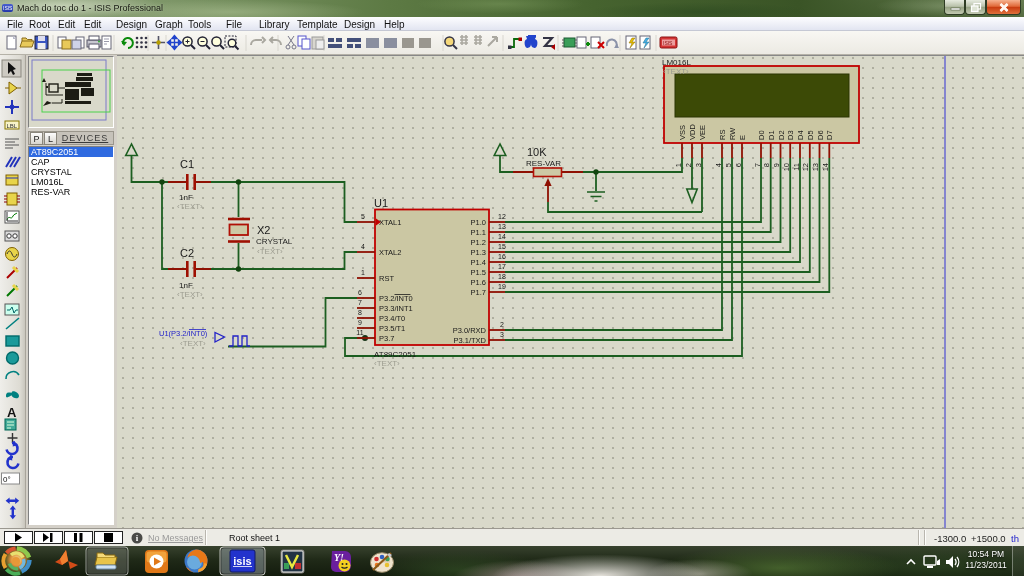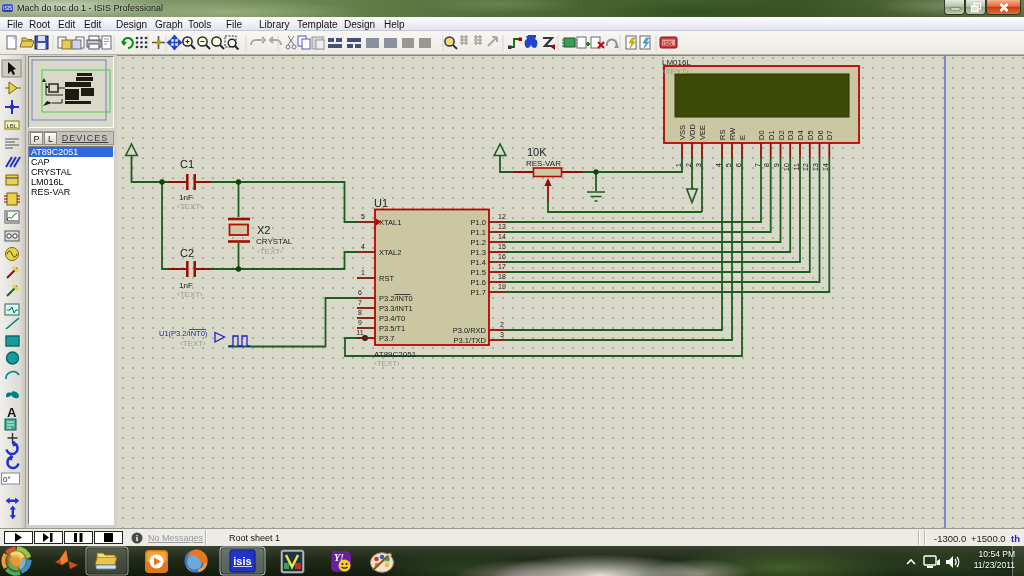--- a/index.html
+++ b/index.html
@@ -47,34 +47,34 @@
   background-size:10px 10px; border-top:1px solid #888; }
 #canvas svg { position:absolute; left:0; top:0; }
 
 #statusbar { position:absolute; left:0; top:528px; width:1024px; height:18px; background:#ecebe5; border-top:1px solid #9b9890; font-size:9px; }
 .sbtn { position:absolute; top:2px; width:29px; height:13px; background:#fff; border:1px solid #222; }
 .sbtn svg { display:block; margin:1px auto; }
 #sb-msg { position:absolute; left:148px; top:4px; color:#9a9a9a;text-decoration:underline; }
 #sb-sheet { position:absolute; left:220px; top:4px; color:#111;margin-left:9px; }
 .sb-sep { position:absolute; top:1px; height:15px; border-left:1px solid #b9b6ae; border-right:1px solid #fdfdfb; }
 #sb-coords { position:absolute; left:934px; top:4px; width:90px; color:#222; font-size:9.5px; }
-#sb-coords b { color:#2222cc; font-weight:bold; }
+#sb-coords b { color:#2222cc; font-weight:normal; }
 
 #taskbar { position:absolute; left:0; top:546px; width:1024px; height:30px;
   background:
     radial-gradient(150px 30px at 600px 30px, rgba(248,244,238,.92), rgba(0,0,0,0) 72%),
     radial-gradient(90px 24px at 520px 32px, rgba(225,185,195,.55), rgba(0,0,0,0) 75%),
     radial-gradient(70px 20px at 700px 28px, rgba(235,225,215,.5), rgba(0,0,0,0) 75%),
     radial-gradient(160px 30px at 780px 22px, rgba(95,135,60,.6), rgba(0,0,0,0) 75%),
     radial-gradient(120px 26px at 460px 24px, rgba(60,95,45,.5), rgba(0,0,0,0) 75%),
     radial-gradient(200px 30px at 935px 20px, rgba(50,80,38,.55), rgba(0,0,0,0) 80%),
     linear-gradient(180deg, #38422e 0%, #202a18 45%, #131b0d 100%);
 }
 #tray { position:absolute; left:0; top:0px; width:1024px; height:30px; color:#fff; }
-#clock { position:absolute; left:957px; top:3px; width:58px; text-align:right; font-size:8.5px; color:#fff; line-height:11px; text-shadow:0 1px 2px rgba(0,0,0,.8); }
+#clock { position:absolute; left:957px; top:3px; width:58px; text-align:center; font-size:8.5px; color:#fff; line-height:11px; text-shadow:0 1px 2px rgba(0,0,0,.8); }
 #showdesk { position:absolute; right:0; top:0; width:12px; height:30px; border-left:1px solid rgba(255,255,255,.35); background:rgba(255,255,255,.06); }
 </style>
 </head>
 <body>
 <div id="page">
   <div id="titlebar">
     <div id="title-icon"></div>
     <div id="title-text">Mach do toc do 1 - ISIS Professional</div>
     <div class="winbtn" id="btn-min"><svg width="21" height="15">
           <rect x="6" y="8" width="9" height="2" fill="#fff" stroke="#44503a" stroke-width="0.5"></rect>

